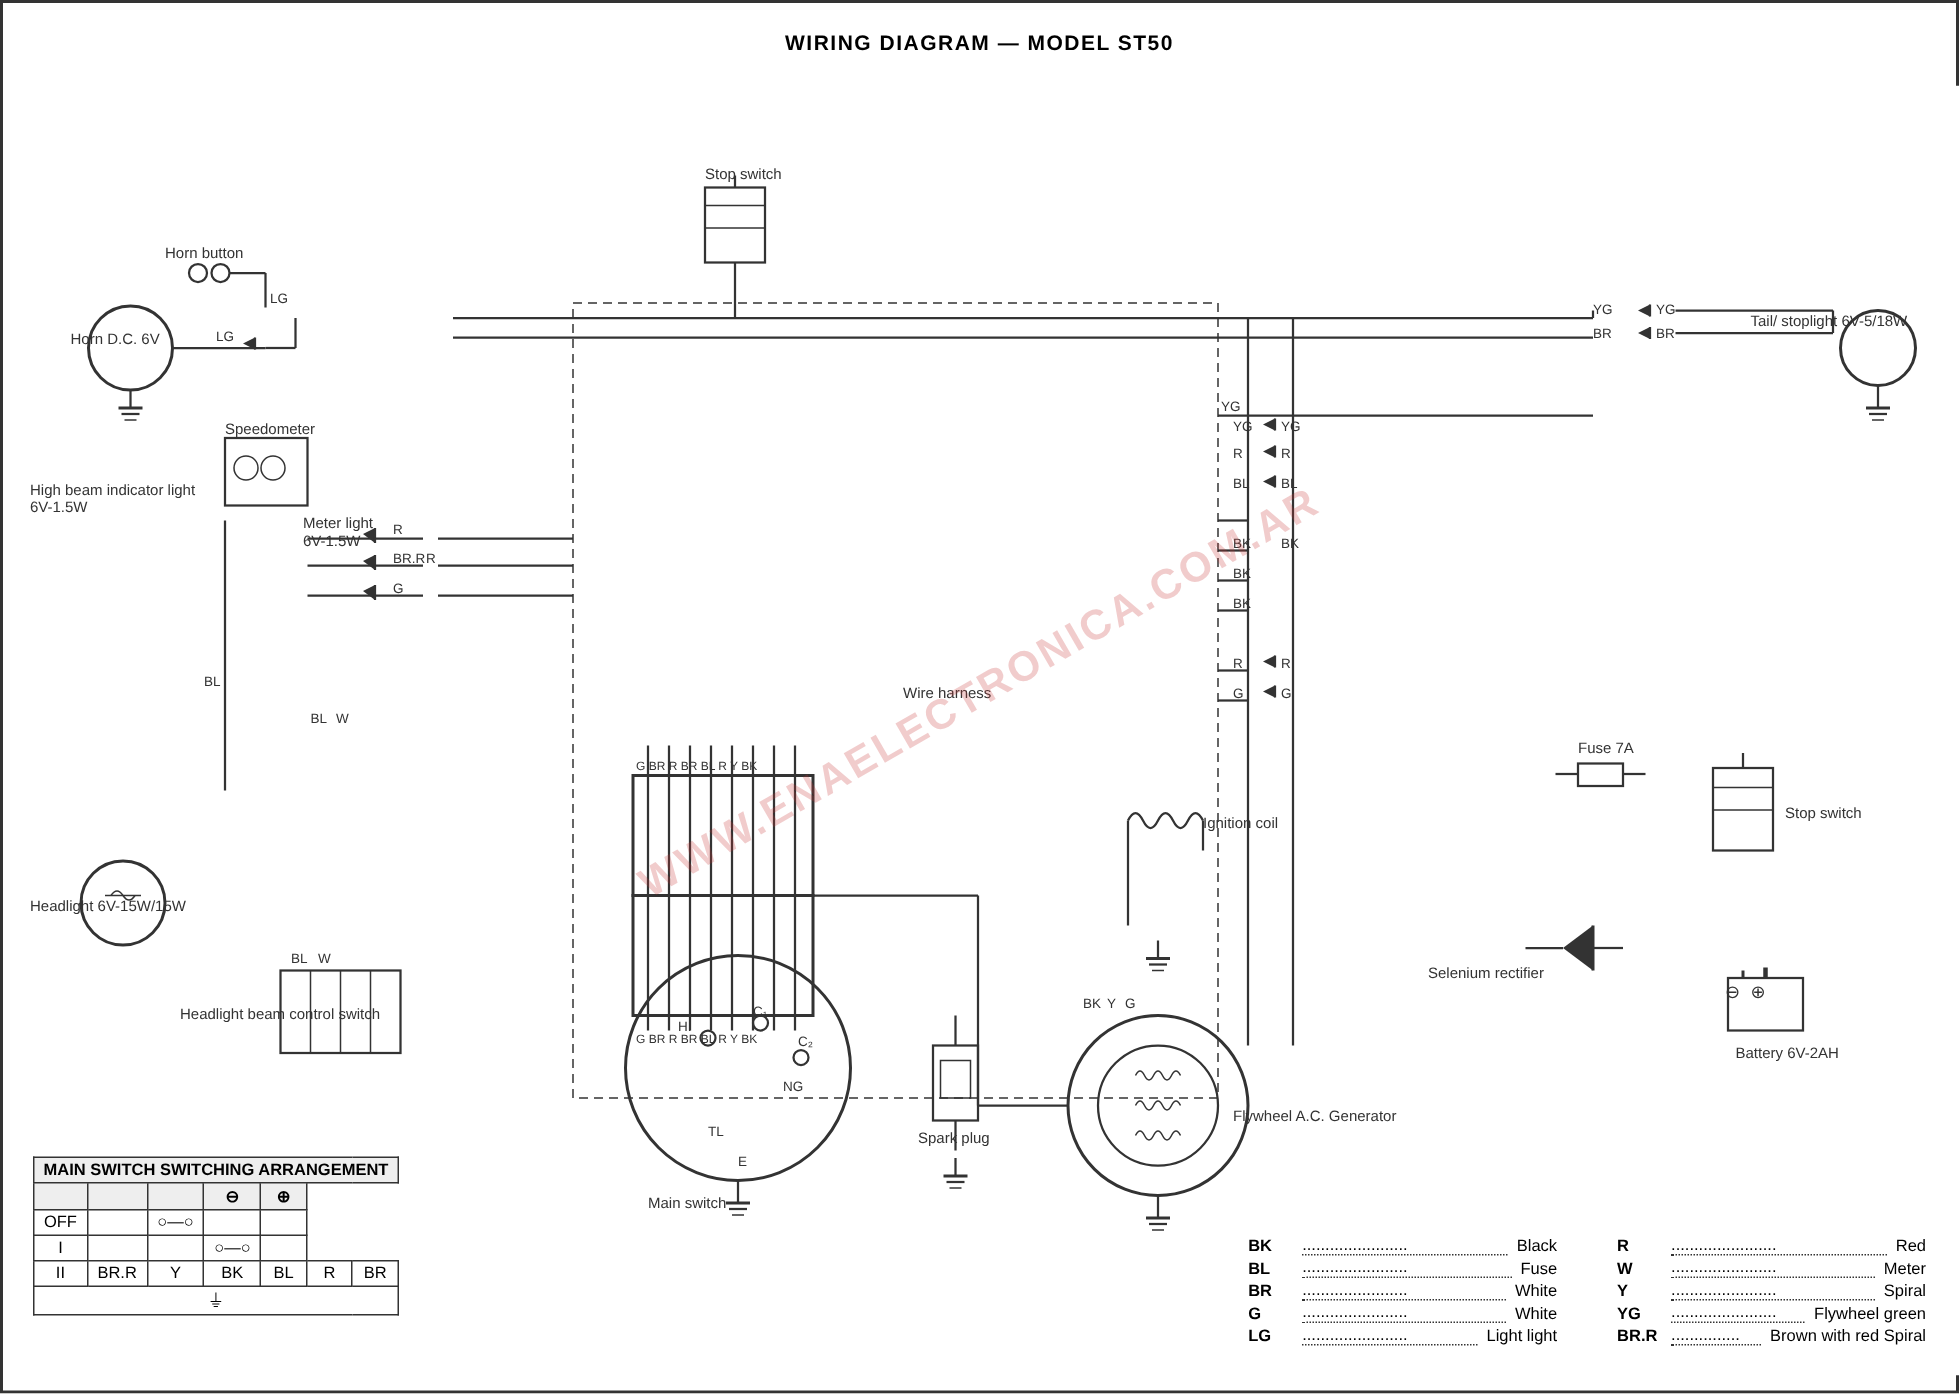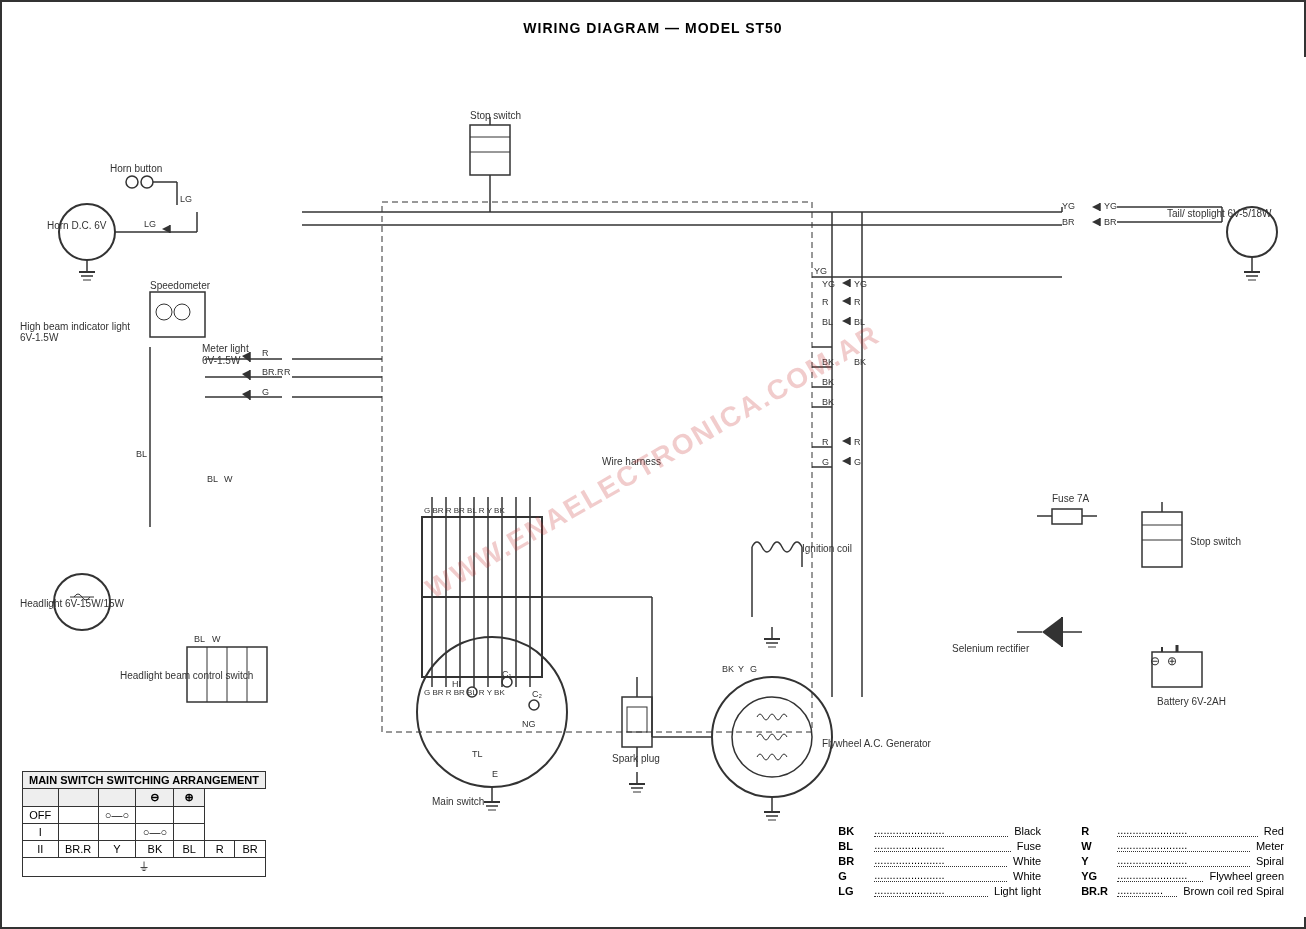--- a/index.html
+++ b/index.html
@@ -453,17 +453,17 @@
       <span>Flywheel green</span>
     </div>
     <div class="color-legend-item">
       <span class="color-code">LG</span>
       <span class="color-dots">.......................</span>
       <span>Light light</span>
     </div>
     <div class="color-legend-item">
       <span class="color-code">BR.R</span>
       <span class="color-dots">...............</span>
-      <span>Brown coil red Spiral</span>
+      <span>Brown with red Spiral</span>
     </div>
   </div>
 
 </div>
 
 </body></html>

